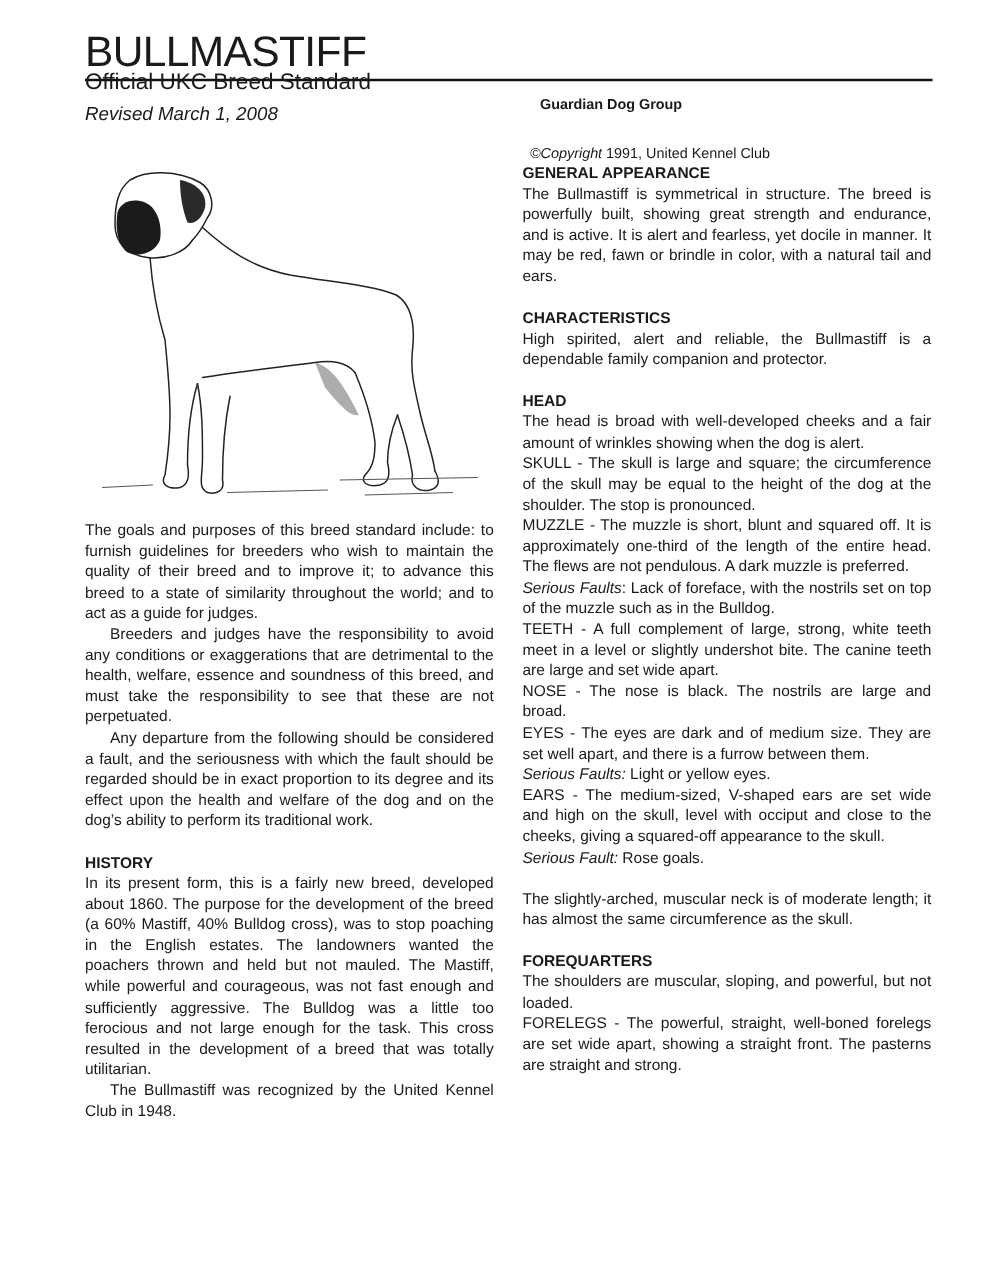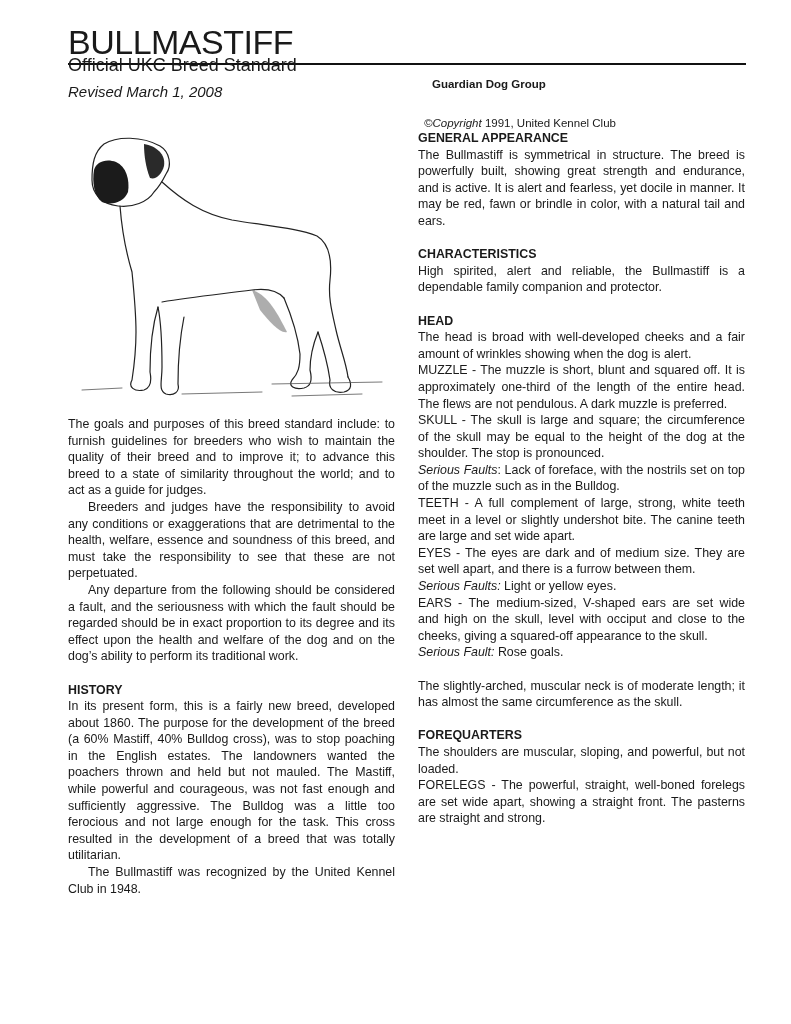--- a/index.html
+++ b/index.html
@@ -71,24 +71,25 @@
 
 <div class="col right">
   <h2>GENERAL APPEARANCE</h2>
   <p>The Bullmastiff is symmetrical in structure. The breed is powerfully built, showing great strength and endurance, and is active. It is alert and fearless, yet docile in manner. It may be red, fawn or brindle in color, with a natural tail and ears.</p>
   <div class="gap"></div>
   <h2>CHARACTERISTICS</h2>
   <p>High spirited, alert and reliable, the Bullmastiff is a dependable family companion and protector.</p>
   <div class="gap"></div>
   <h2>HEAD</h2>
   <p>The head is broad with well-developed cheeks and a fair amount of wrinkles showing when the dog is alert.</p>
+  <p>SKULL - The skull is large and square; the circumference of the skull may be equal to the height of the dog at the shoulder. The stop is pronounced.</p>
   <p>MUZZLE - The muzzle is short, blunt and squared off. It is approximately one-third of the length of the entire head. The flews are not pendulous. A dark muzzle is preferred.</p>
-  <p>SKULL - The skull is large and square; the circumference of the skull may be equal to the height of the dog at the shoulder. The stop is pronounced.</p>
   <p><em>Serious Faults</em><span>: Lack of foreface, with the nostrils set on top of the muzzle such as in the Bulldog.</span></p>
   <p>TEETH - A full complement of large, strong, white teeth meet in a level or slightly undershot bite. The canine teeth are large and set wide apart.</p>
+  <p>NOSE - The nose is black. The nostrils are large and broad.</p>
   <p>EYES - The eyes are dark and of medium size. They are set well apart, and there is a furrow between them.</p>
   <p><em>Serious Faults:</em><span> Light or yellow eyes.</span></p>
   <p>EARS - The medium-sized, V-shaped ears are set wide and high on the skull, level with occiput and close to the cheeks, giving a squared-off appearance to the skull.</p>
   <p><em>Serious Fault:</em><span> Rose goals.</span></p>
   <div class="gap"></div>
   <p>The slightly-arched, muscular neck is of moderate length; it has almost the same circumference as the skull.</p>
   <div class="gap"></div>
   <h2>FOREQUARTERS</h2>
   <p>The shoulders are muscular, sloping, and powerful, but not loaded.</p>
   <p>FORELEGS - The powerful, straight, well-boned forelegs are set wide apart, showing a straight front. The pasterns are straight and strong.</p>

